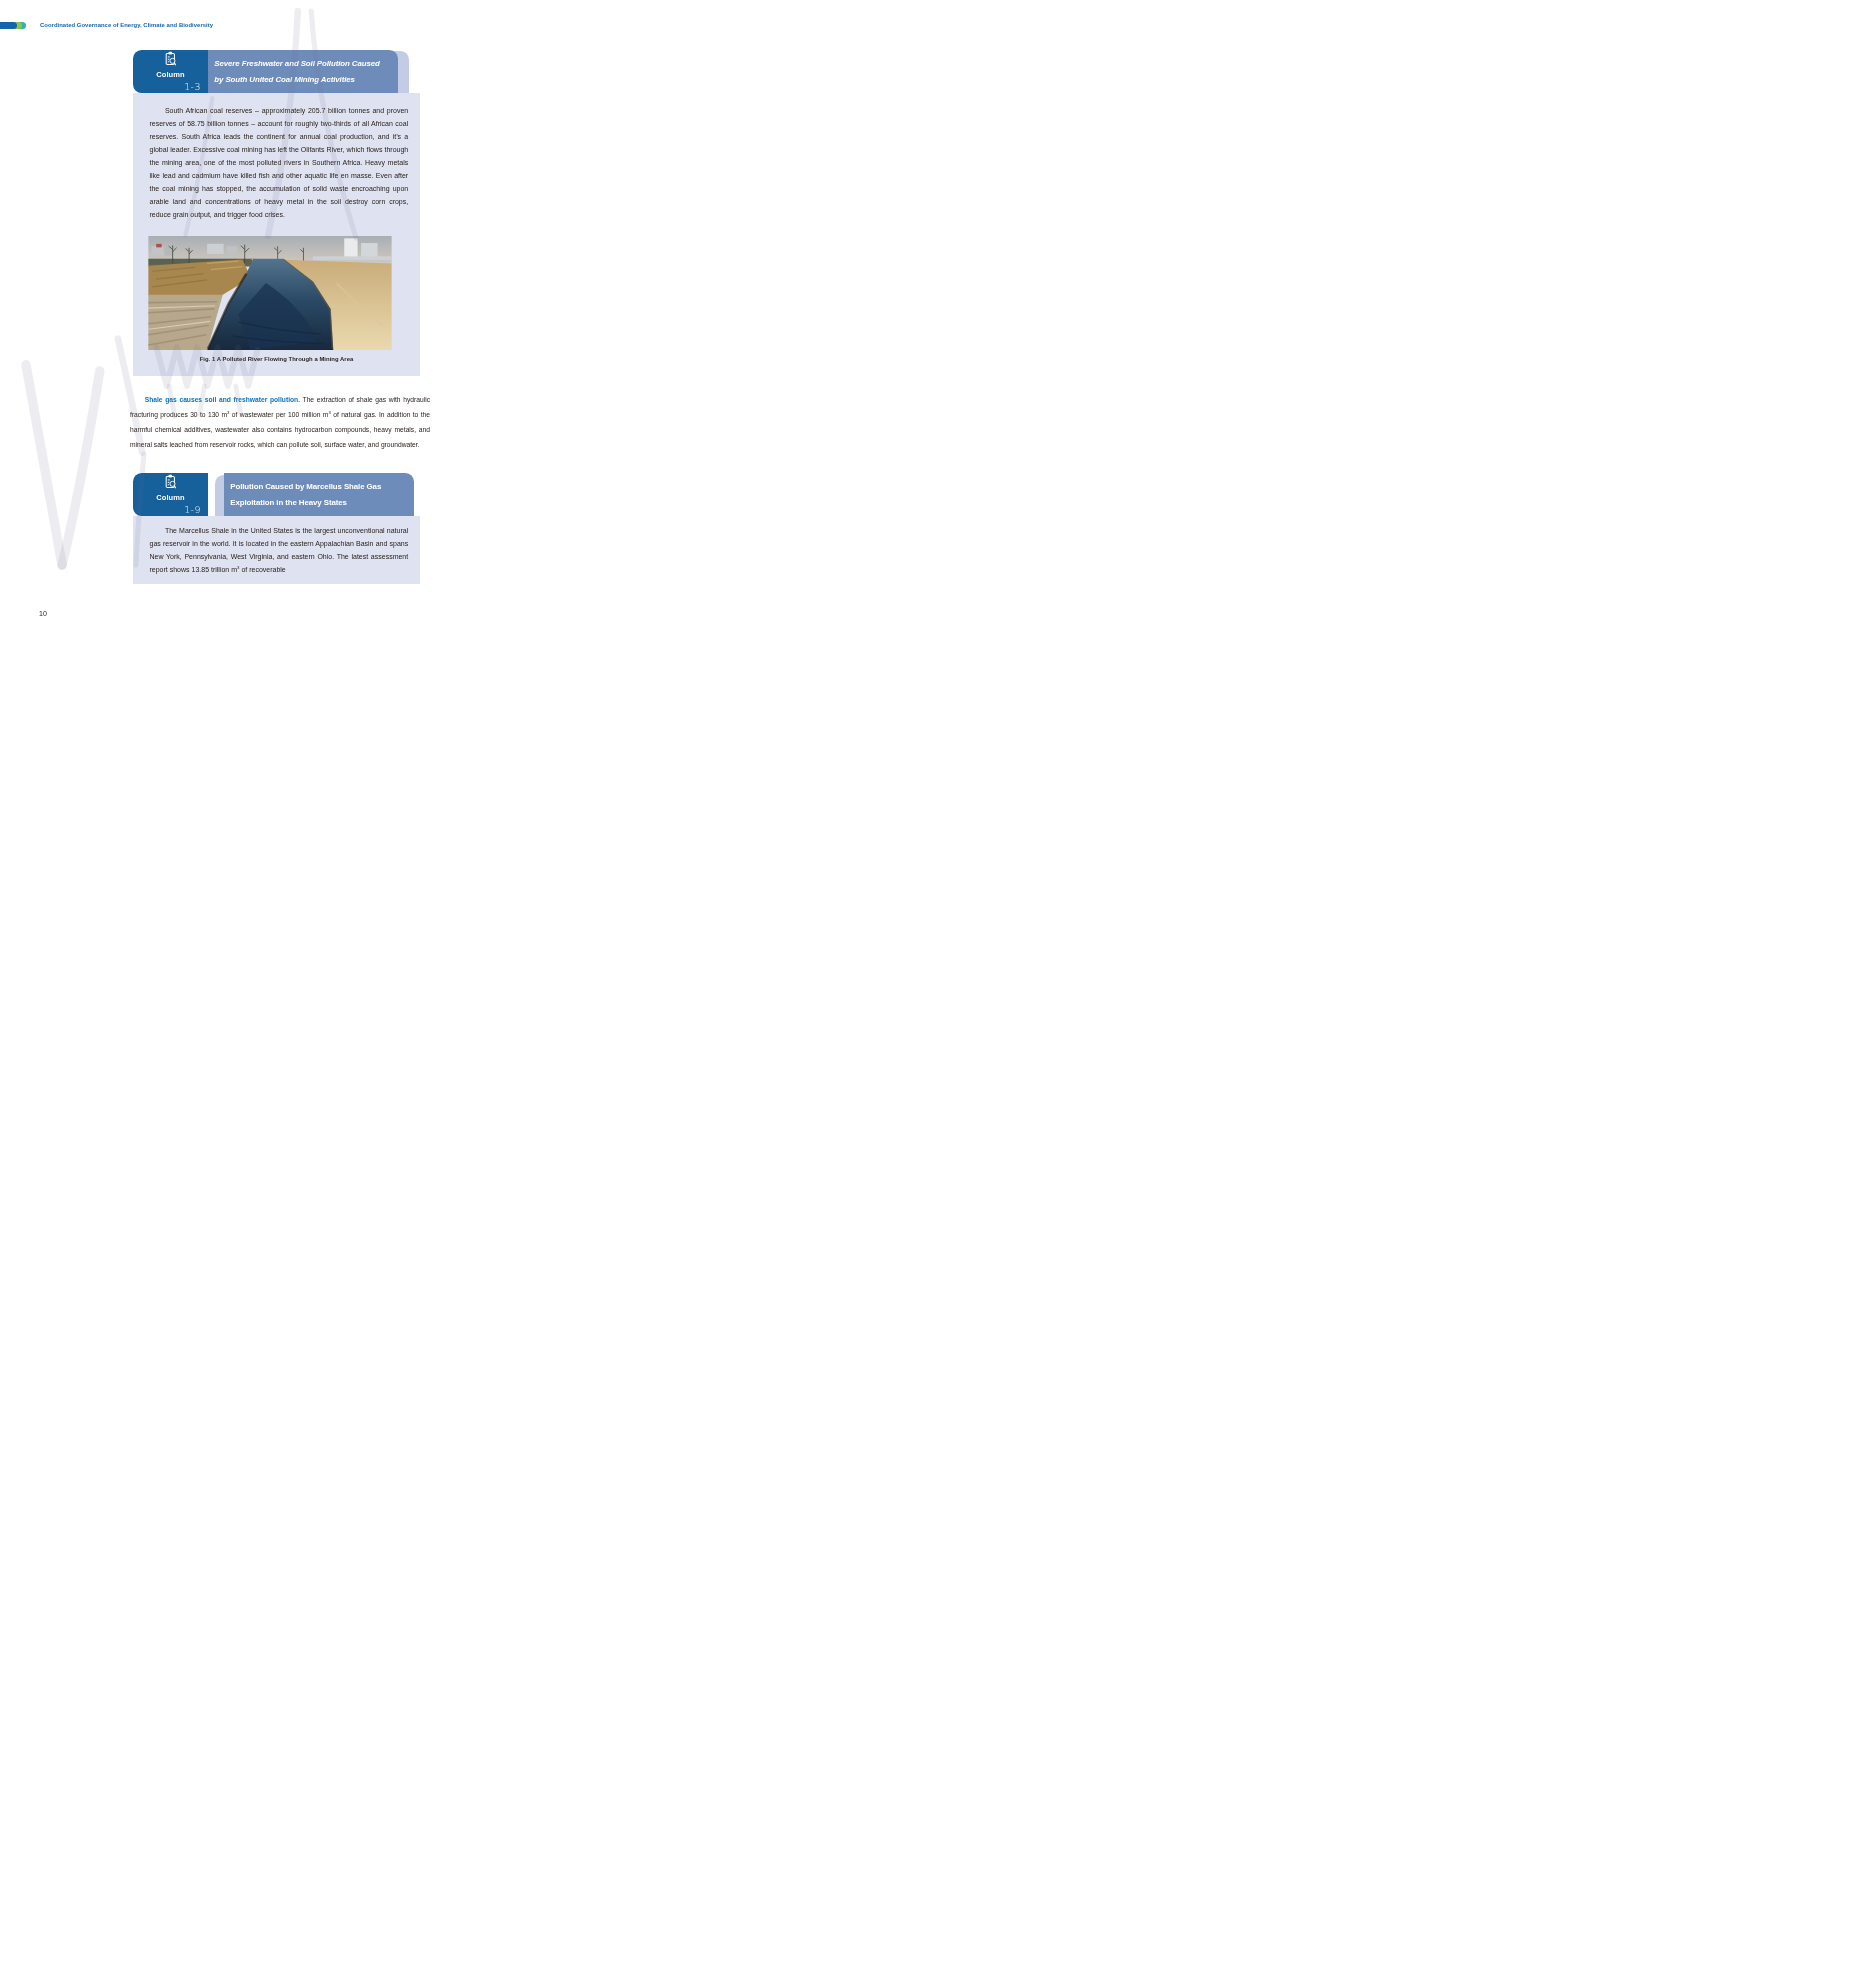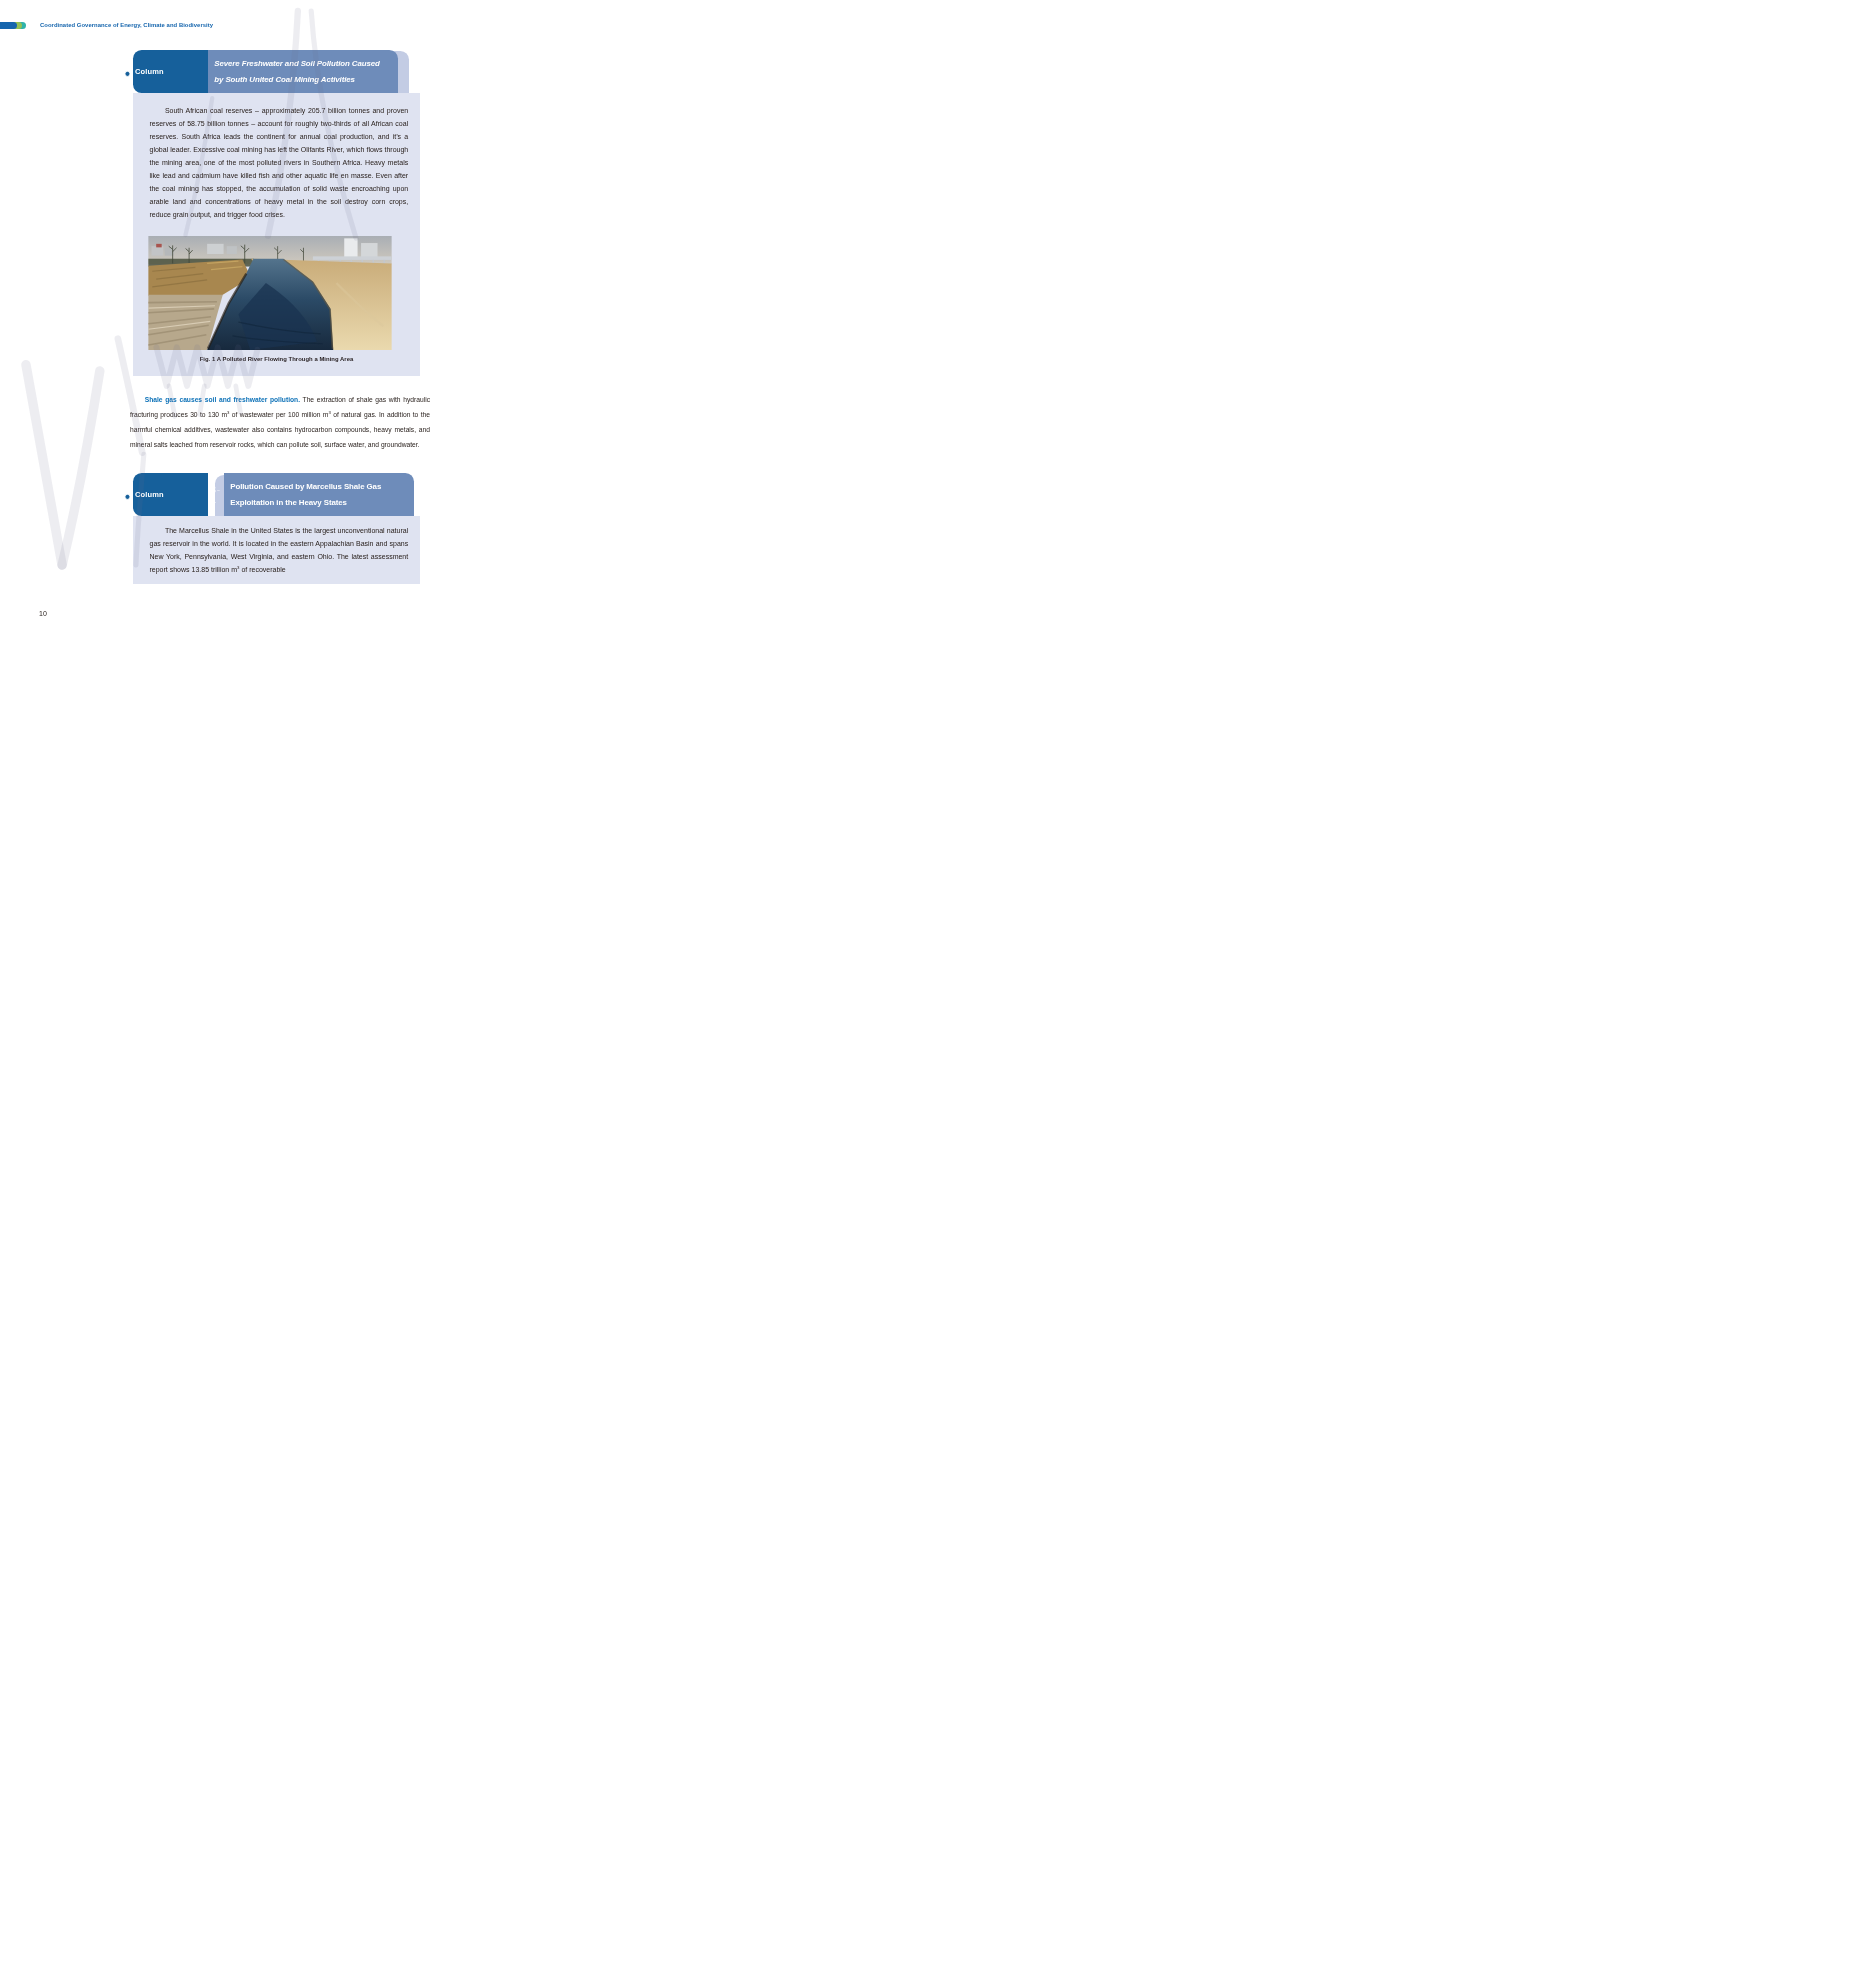--- a/index.html
+++ b/index.html
@@ -10,21 +10,21 @@
   
   .hdr-pill{position:absolute;left:0;top:22px;width:26px;height:6.7px;}
   .hdr-pill .teal{position:absolute;left:0;top:0;width:26px;height:6.7px;background:#2fb3aa;border-radius:0 3.5px 3.5px 0;}
   .hdr-pill .green{position:absolute;left:0;top:0;width:22px;height:6.7px;background:#95c153;border-radius:0 3.5px 3.5px 0;}
   .hdr-pill .blue{position:absolute;left:0;top:0;width:17px;height:6.7px;background:#1565ad;border-radius:0 3.5px 3.5px 0;}
   .hdr-title{position:absolute;left:40px;top:21.6px;font-size:5.9px;font-weight:bold;color:#1565ad;letter-spacing:0.04px;}
   
   .col-shadow{position:absolute;background:#c3cce4;border-radius:8.6px 8.6px 0 0;}
   .col-tab{
     position:absolute;background:#16609b;border-radius:8.6px 0 0 8.6px;
-    display:flex;align-items:center;justify-content:center;gap:2.8px;color:#ffffff;
+    display:flex;align-items:center;justify-content:center;gap:2.8px;color:#ffffff;flex-direction:column;
   }
   .col-tab .lbl{font-size:7.5px;font-weight:bold;letter-spacing:0.1px;}
   .col-tab .num{font-size:9.4px;font-weight:200;font-family:"DejaVu Sans",sans-serif;letter-spacing:0.4px;margin-left:44px;}
   .col-title{
     position:absolute;background:#6e8cba;border-radius:0 8.6px 0 0;color:#ffffff;
     padding:5.5px 0 0 6.3px;box-sizing:border-box;
   }
   .col-title .tl{font-size:7.9px;font-weight:bold;line-height:16px;white-space:nowrap;letter-spacing:-0.1px;}
   .col-body{position:absolute;background:#dfe3f1;}
   .col-body .para{
@@ -160,21 +160,21 @@
         <rect x="3" y="6" width="21" height="28" rx="3" fill="none" stroke="#ffffff" stroke-width="2.6"></rect>
         <rect x="9" y="2" width="9" height="7" rx="2" fill="#ffffff"></rect>
         <line x1="7" y1="15" x2="12" y2="15" stroke="#ffffff" stroke-width="2.6"></line>
         <line x1="7" y1="21" x2="11" y2="21" stroke="#ffffff" stroke-width="2.6"></line>
         <line x1="7" y1="27" x2="10" y2="27" stroke="#ffffff" stroke-width="2.6"></line>
         <circle cx="19" cy="25" r="6.5" fill="#16609b" stroke="#ffffff" stroke-width="2.4"></circle>
         <line x1="23.5" y1="30" x2="28" y2="36" stroke="#ffffff" stroke-width="3"></line>
       </svg>
     </span>
     <span class="lbl">Column</span>
-    <span class="num">3-4</span>
+    <span class="num">1-9</span>
   </div>
   <div class="col-title" style="left:208px;top:473px;width:190px;height:43px;margin-left:16px;">
     <div class="tl">Pollution Caused by Marcellus Shale Gas</div>
     <div class="tl">Exploitation in the Heavy States</div>
   </div>
   <div class="col-body" style="left:133px;top:516px;width:287px;height:68px;">
     <p class="para" style="padding-top:7.9px;"><span>The Marcellus Shale in the United States is the largest unconventional natural gas reservoir in the world. It is located in the eastern Appalachian Basin and spans New York, Pennsylvania, West Virginia, and eastern Ohio. The latest assessment report shows 13.85 trillion m</span><sup>3</sup><span> of recoverable</span></p>
   </div>
 
   <div class="page-num">10</div>

